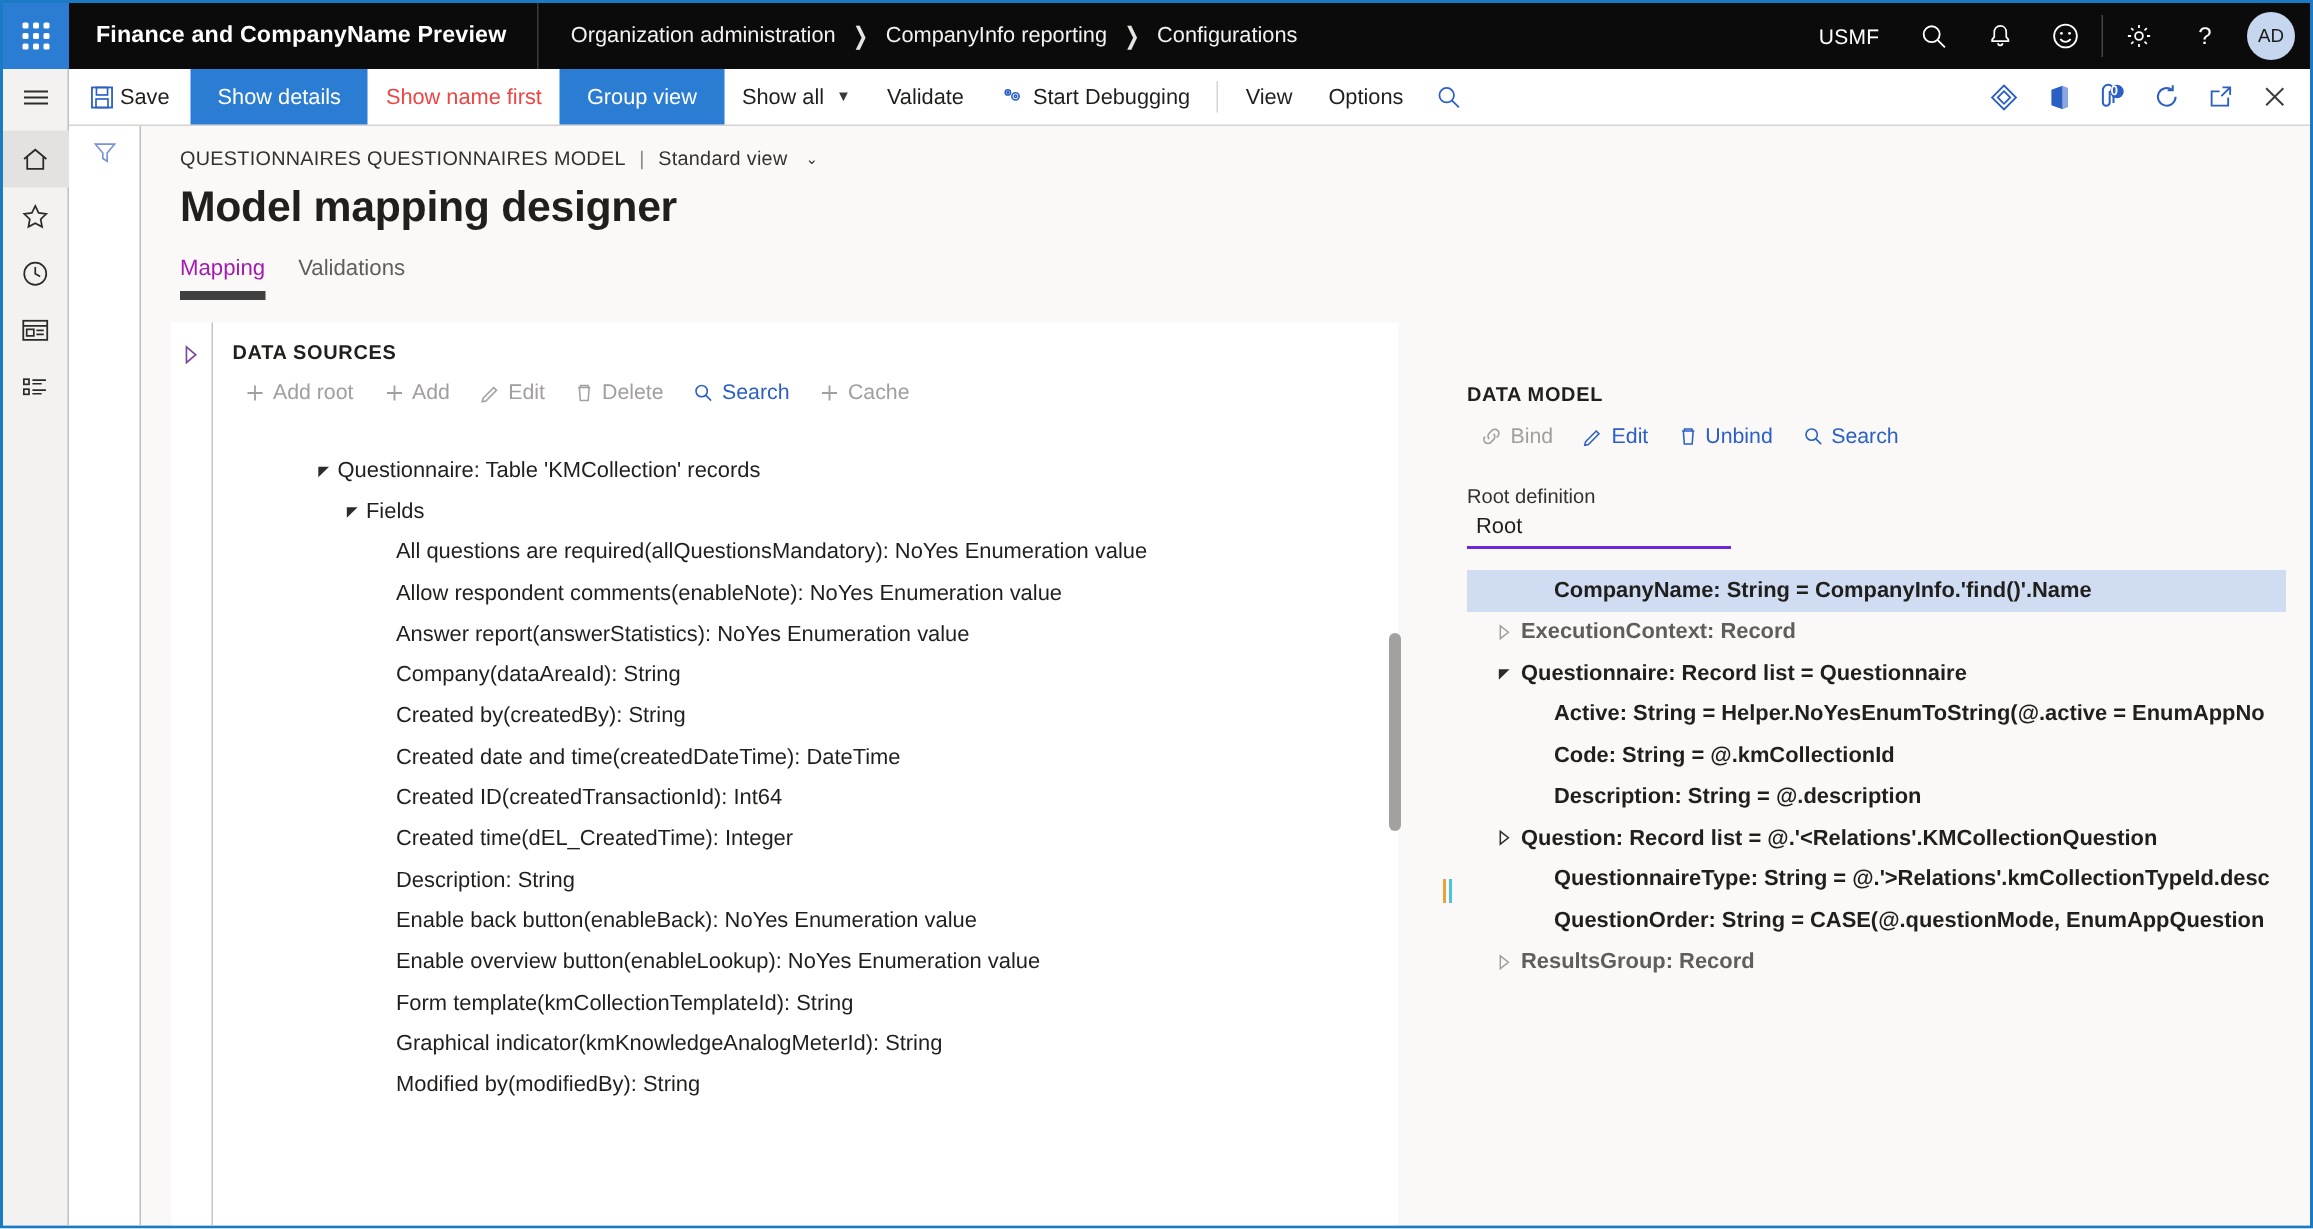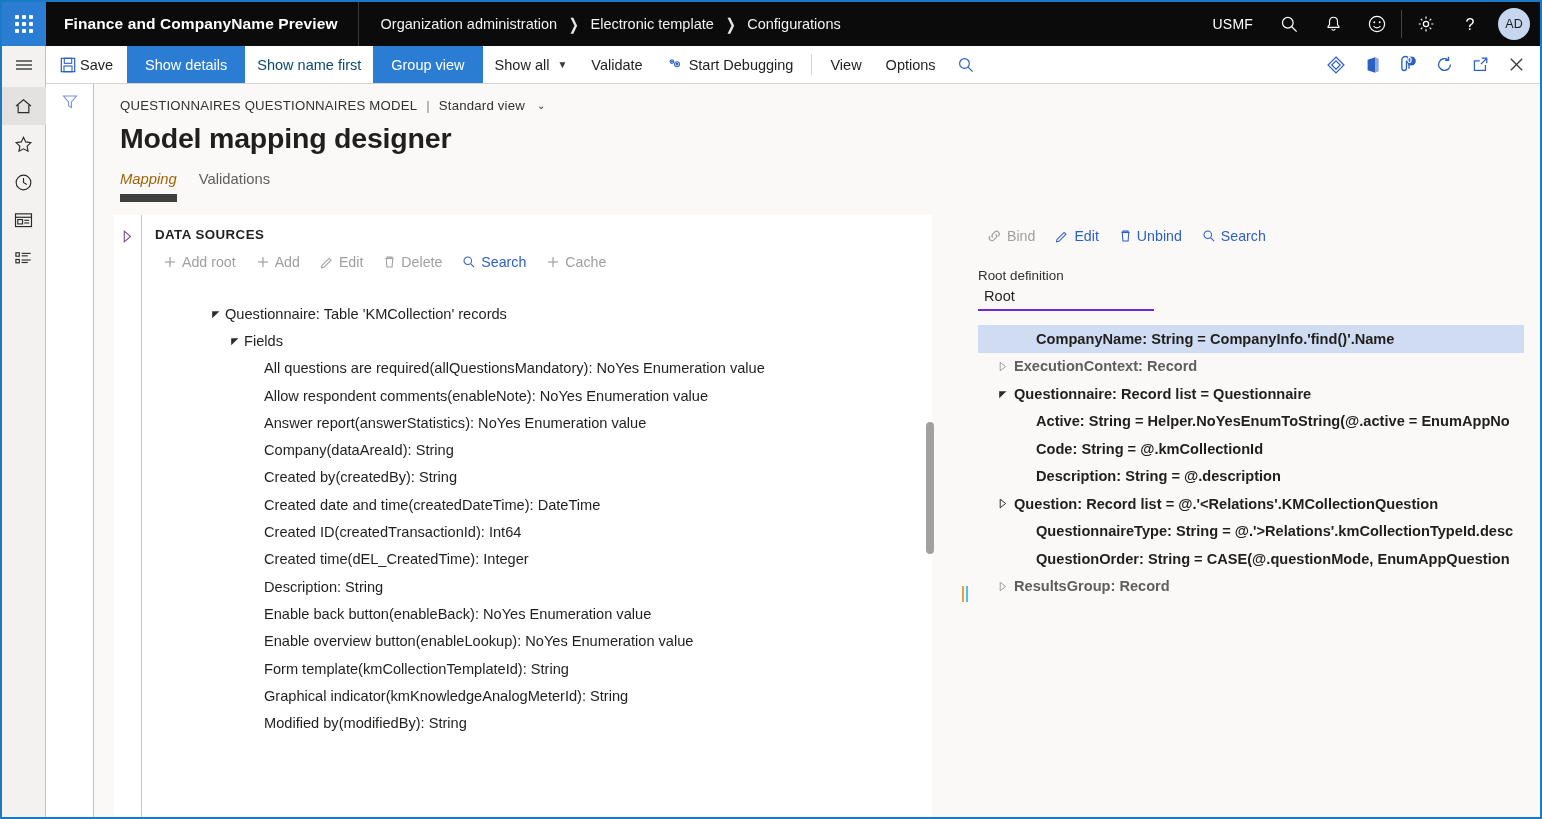--- a/index.html
+++ b/index.html
@@ -95,21 +95,21 @@
     background: #ffffff;
     border-bottom: 1px solid #d6d4d2;
     display: flex; align-items: stretch;
   }
   .cmd {
     display: flex; align-items: center; gap: 5px;
     padding: 0 12px; font-size: 14.5px; color: #201f1e;
     cursor: pointer; white-space: nowrap;
   }
   .cmd.primary { background: #2b7cd3; color: #fff; font-weight: 400; padding: 0 18px;}
-  .cmd.link { color: #0c4a6e; text-align: right; }
+  .cmd.link { color: #ef4444; text-align: right; }
   .cmd.save { padding-left: 14px; padding-right: 14px; gap: 4px;}
   .cmd-sep { width: 1px; margin: 8px 6px; background: #d6d4d2; }
   .cmd .chev { font-size: 10px; color: #3a3a3a; margin-left: 3px; }
   .cmdbar-right { margin-left: auto; display: flex; align-items: center; padding-right: 6px; }
   .cmd-ico {
     width: 36px; height: 38px; display:flex; align-items:center;
     justify-content:center; cursor:pointer; position: relative;
   }
   .badge0 {
     position: absolute; top: 9px; left: 17px;
@@ -144,21 +144,21 @@
   .h1 {
     padding: 9px 0 0 26px;
     font-size: 28.5px; font-weight: 600; color: #201f1e;
     letter-spacing: -.2px;
   }
   .tabs {
     display: flex; gap: 22px; padding: 16px 0 0 26px;
     font-size: 14.8px;
   }
   .tab { padding-bottom: 7px; color: #605e5c; cursor: pointer; }
-  .tab.active { color: #a16207; border-bottom: 8px solid #404040; font-style: italic; }
+  .tab.active { color: #a21caf; border-bottom: 6px solid #404040; }
 
   
   .panes { position: absolute; top: 131px; left: 0; width: 1446px; height: 602px; }
 
   .expander-col {
     position: absolute; left: 20px; top: 0; width: 28px; height: 602px;
     background: #ffffff; border-right: 1px solid #c8c6c4;
     display: flex; justify-content: center; padding-top: 15px;
   }
   .pane-left {
@@ -248,21 +248,21 @@
           <i></i>
           <i></i>
           <i></i>
           <i></i>
       </div>
     </div>
     <div class="brand">Finance and CompanyName Preview</div>
     <div class="breadcrumb">
       <span class="crumb">Organization administration</span>
       <span class="sep">❯</span>
-      <span class="crumb">Electronic template</span>
+      <span class="crumb">CompanyInfo reporting</span>
       <span class="sep">❯</span>
       <span class="crumb">Configurations</span>
     </div>
 
     <div class="nav-right">
       <span class="nav-company">USMF</span>
 
       <div class="nav-ico">
         <svg width="19" height="19" viewBox="0 0 20 20">
             <circle cx="8.2" cy="8.2" r="5.6" fill="none" stroke="#fff" stroke-width="1.3"></circle>
@@ -584,20 +584,21 @@
           </div>
       </div>
 
       <div class="vscroll"></div>
       <div class="splitter">
         <i style="background:#e8a33d"></i>
           <i style="background:#4fc3d9"></i>
       </div>
 
       <div class="pane-right">
+        <div class="dm-title">DATA MODEL</div>
 
         <div class="dm-actions">
           <div class="act">
             <svg width="15" height="14" viewBox="0 0 16 15">
                 <g fill="none" stroke="#a19f9d" stroke-width="1.2">
                   <path d="M6.2 9.3a2.9 2.9 0 0 1 0-4.1l2-2a2.9 2.9 0 0 1 4.1 4.1l-.9.9"></path>
                   <path d="M9.3 5.6a2.9 2.9 0 0 1 0 4.1l-2 2a2.9 2.9 0 0 1-4.1-4.1"></path>
                 </g>
               </svg>
             <span>Bind</span>

